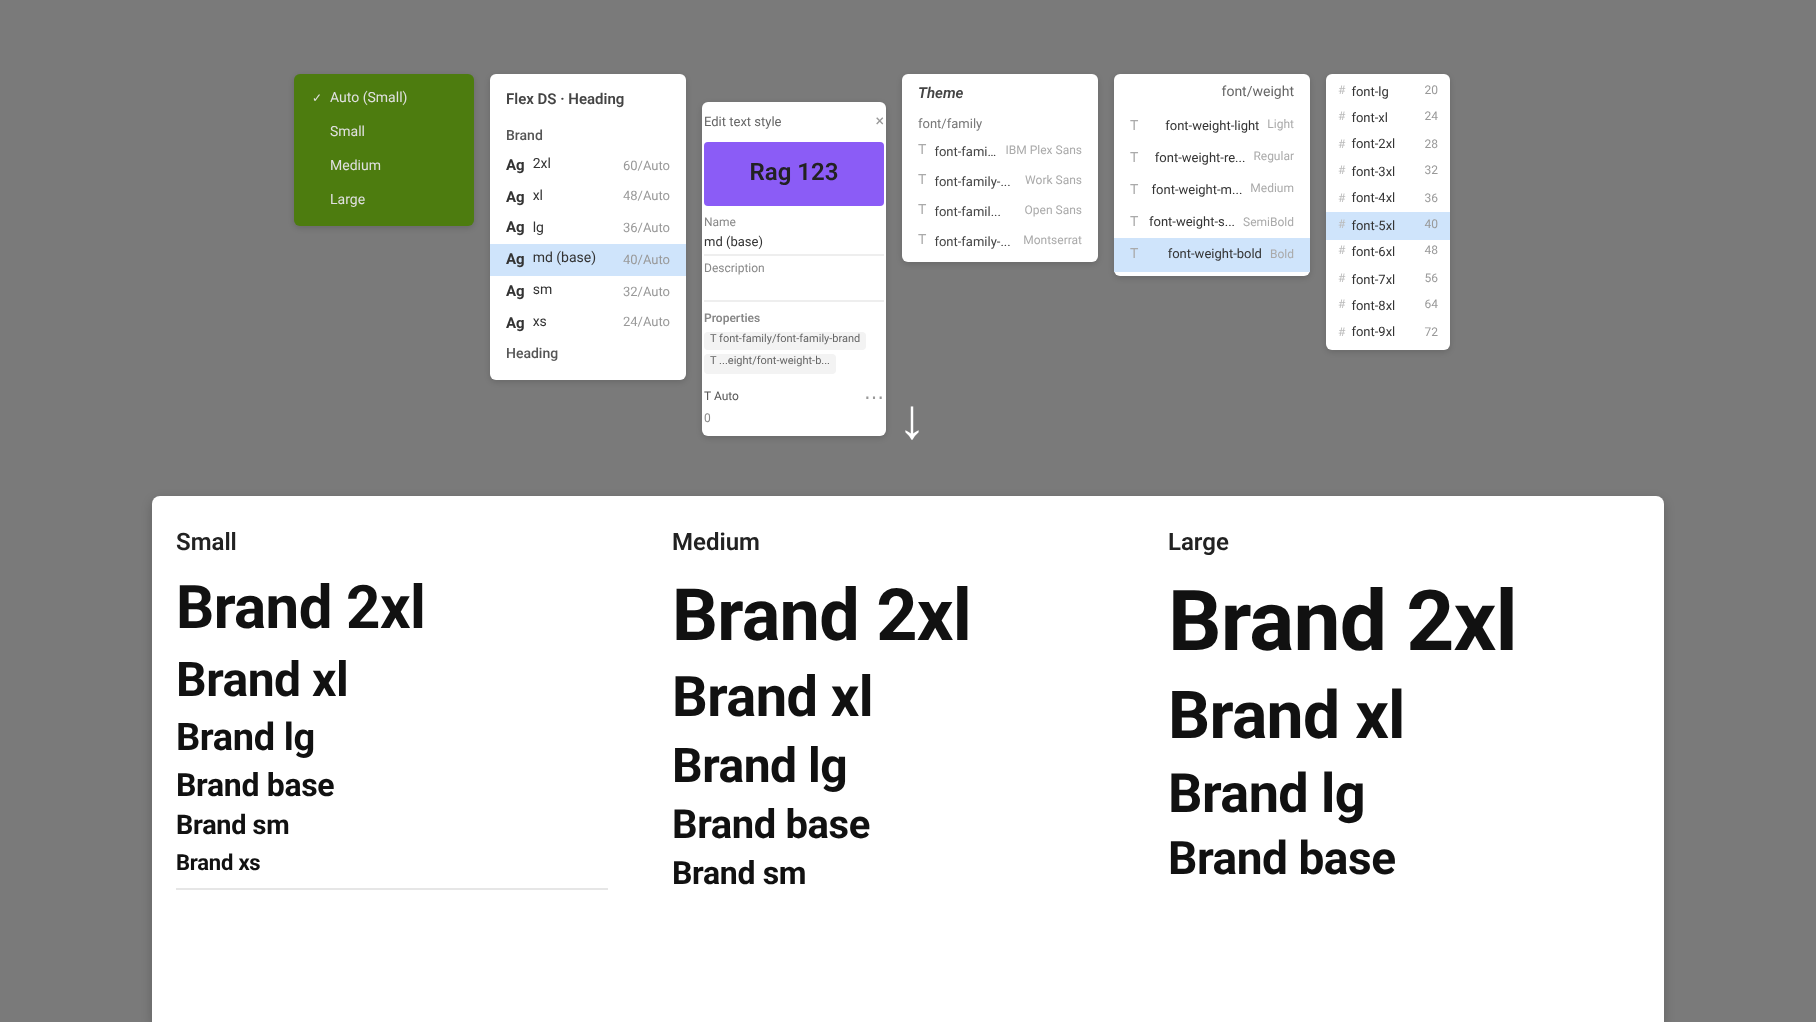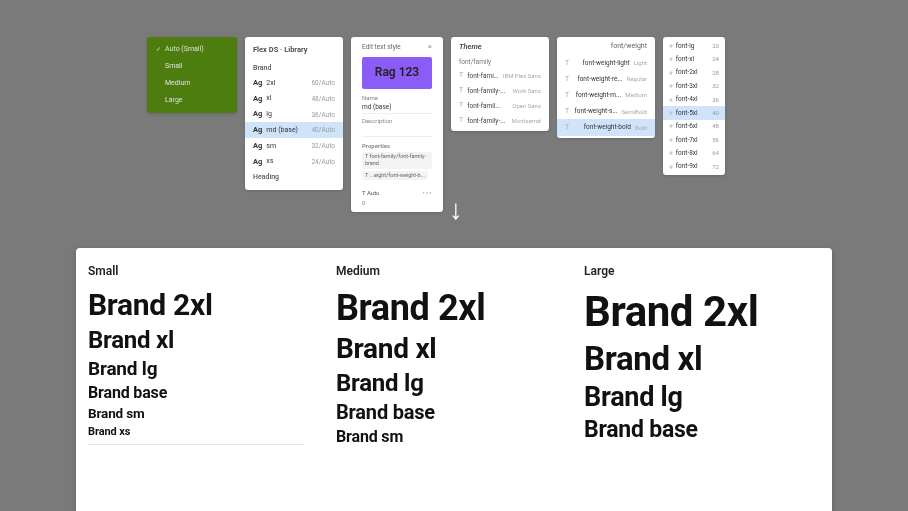--- a/index.html
+++ b/index.html
@@ -60,34 +60,35 @@
     color: #444;
   }
   .panel-lib .section {
     font-size: 7px;
     font-weight: 500;
     padding: 4px 8px 2px;
     color: #555;
   }
   .panel-lib .row {
     display: flex;
-    align-items: flex-end;
+    align-items: center;
     gap: 4px;
     padding: 3px 8px;
     font-size: 7px;
     cursor: pointer;
   }
   .panel-lib .row.sel { background: #cfe4fb; }
   .panel-lib .ag { font-weight: 700; font-size: 7.5px; }
   .panel-lib .nm { flex: 1; }
   .panel-lib .sz { color: #999; font-size: 6.5px; }
   
   .panel-edit {
     width: 92px;
-    padding: 5px 11px;
+    padding: 5px 1px;
+    margin-top: 14px;
   }
   .panel-edit .tt { font-size: 6.5px; color: #666; display:flex; justify-content:space-between; align-items:center;}
   .panel-edit .close { font-size: 8px; color:#999; cursor:pointer;}
   .panel-edit .preview {
     background: #8b5cf6;
     border-radius: 2px;
     text-align: center;
     padding: 8px 0;
     margin: 5px 0;
     font-size: 12px;
@@ -192,21 +193,21 @@
 <div class="panels-row">
 
   <div class="panel panel-dark">
     <div class="dd-item sel">Auto (Small)</div>
     <div class="dd-item">Small</div>
     <div class="dd-item">Medium</div>
     <div class="dd-item">Large</div>
   </div>
 
   <div class="panel panel-lib">
-    <div class="hdr">Flex DS · Library</div>
+    <div class="hdr">Flex DS · Heading</div>
     <div class="section">Brand</div>
     <div id="lib-rows">
         <div class="row">
           <span class="ag">Ag</span>
           <span class="nm">2xl</span>
           <span class="sz">60/Auto</span>
         </div>
         <div class="row">
           <span class="ag">Ag</span>
           <span class="nm">xl</span>

